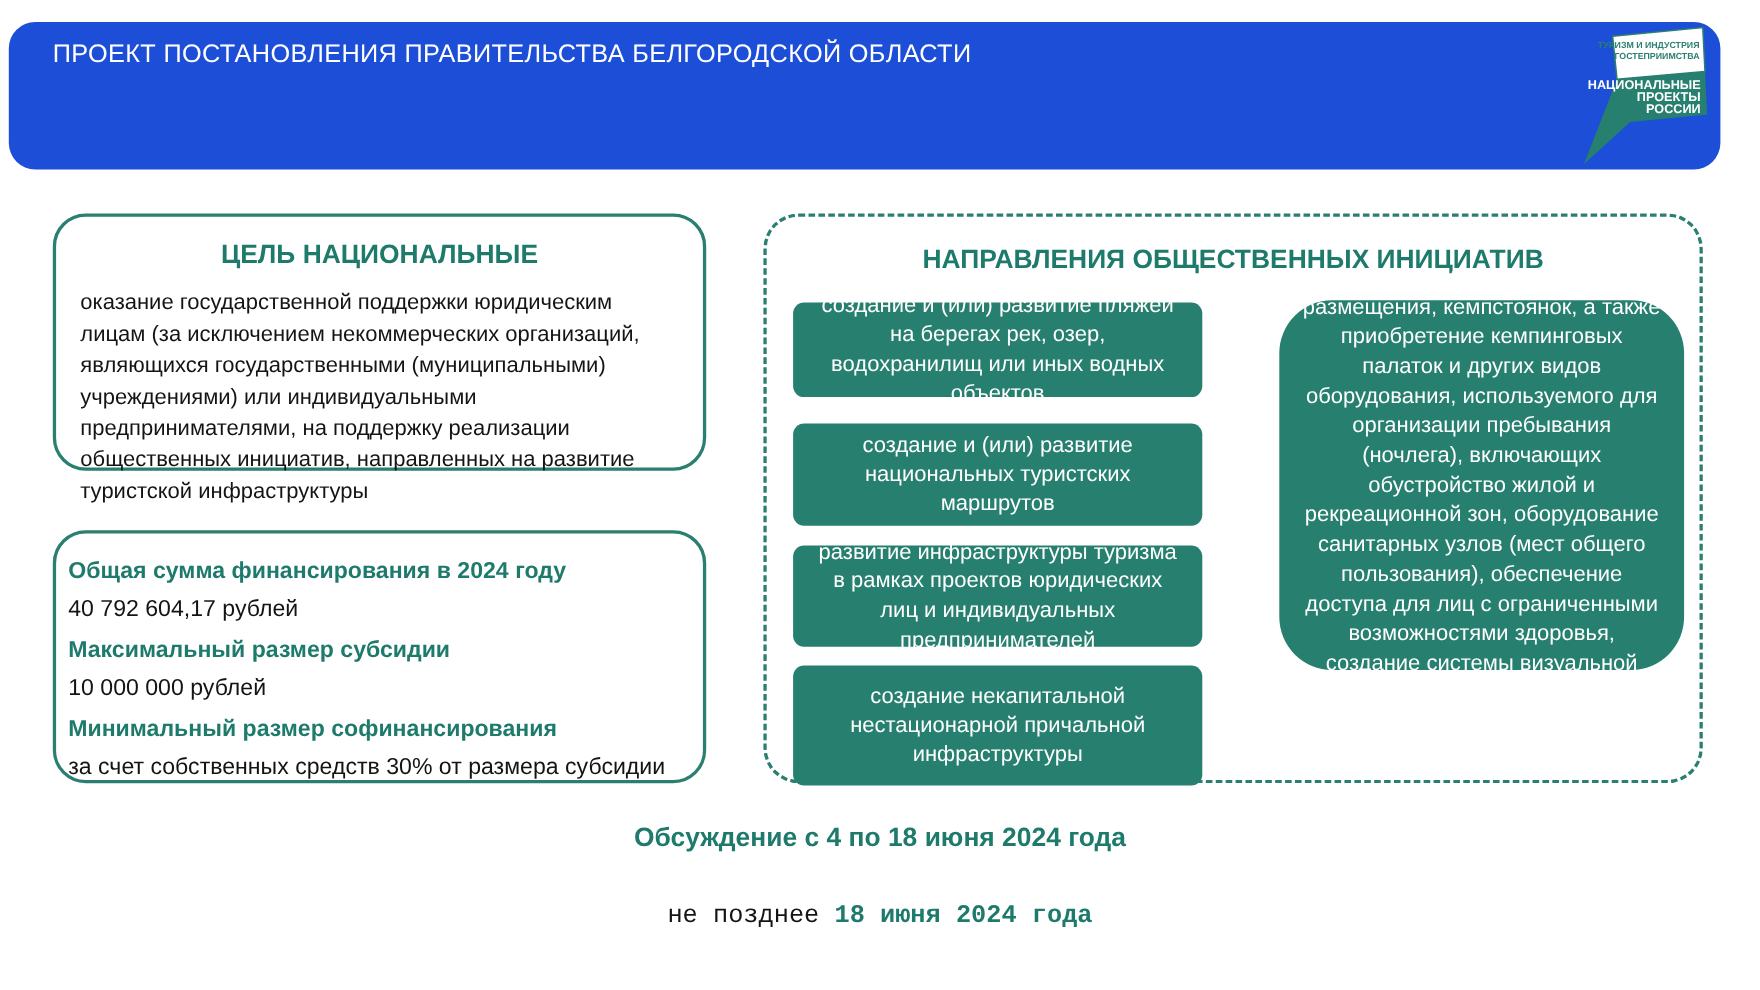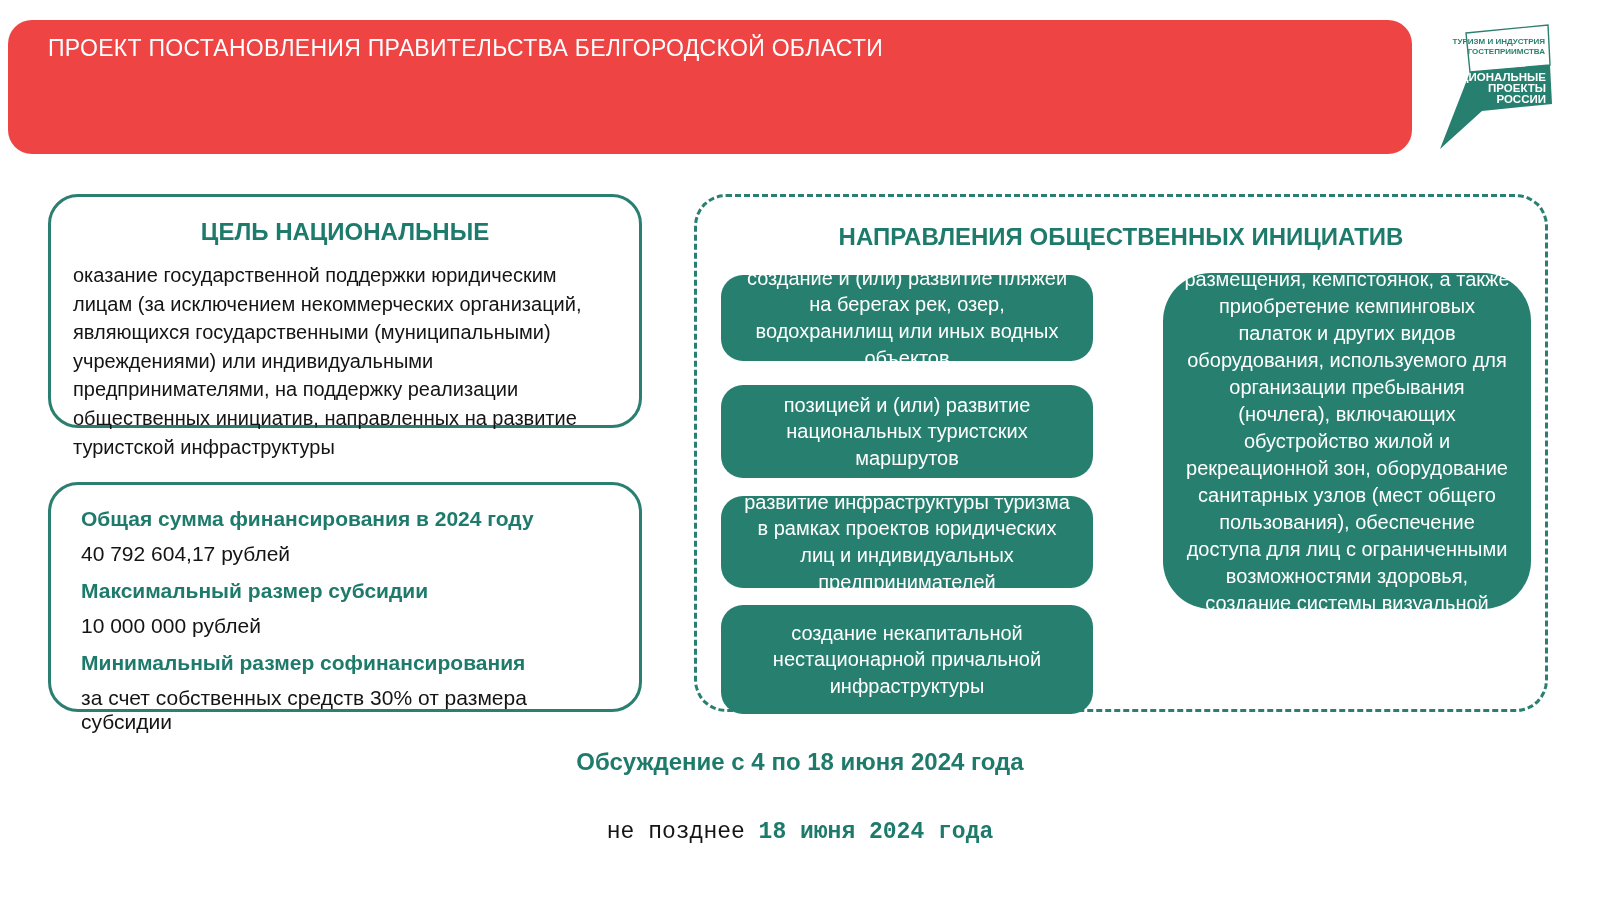--- a/index.html
+++ b/index.html
@@ -2,48 +2,48 @@
 <html><head>
 <meta charset="utf-8">
 <style>
   html,body{margin:0;padding:0;background:#ffffff;}
   .poster{
     position:relative;width:1600px;height:900px;overflow:hidden;background:#ffffff;
     font-family:"Liberation Sans","DejaVu Sans",sans-serif;color:#141414;
   }
   
   .banner{
-    position:absolute;left:8px;top:20px;width:1404px;height:134px;
-    background:#ef4444;border-radius:24px;box-sizing:border-box;
+    position:absolute;left:8px;top:20px;width:1556px;height:134px;
+    background:#1d4ed8;border-radius:24px;box-sizing:border-box;
     padding:15px 60px 0 40px;color:#ffffff;
   }
   .banner-line1{font-size:23px;font-weight:400;letter-spacing:.3px;margin-bottom:7px;}
   .banner-line2{font-size:26px;font-weight:700;line-height:1.3;max-width:1330px;}
   
   .logo{position:absolute;left:1432px;top:22px;width:124px;height:132px;}
   
   .outline-box{
     position:absolute;left:48px;width:594px;border:3px solid #2A7F70;
     border-radius:30px;box-sizing:border-box;background:#ffffff;
   }
   .goal-box{top:194px;height:234px;}
   .goal-title{text-align:center;color:#1E7B6C;font-weight:700;font-size:24px;margin:21px 0 15px;}
   .goal-body{padding:0 22px;font-size:20px;line-height:1.43;}
-  .funding-box{top:482px;height:230px;padding:18px 30px;}
+  .funding-box{top:482px;height:230px;padding:18px 11px;}
   .fund-label{color:#1E7B6C;font-weight:700;font-size:21px;margin-top:13px;}
   .fund-label:first-child{margin-top:4px;}
   .fund-value{font-size:21px;margin-top:11px;}
   
   .directions{
     position:absolute;left:694px;top:194px;width:854px;height:518px;
     border:3px dashed #2A7F70;border-radius:32px;box-sizing:border-box;
   }
   .dir-title{text-align:center;color:#1E7B6C;font-weight:700;font-size:24px;margin-top:26px;}
   .dir-item{
-    position:absolute;left:24px;width:372px;background:#27806F;border-radius:22px;
+    position:absolute;left:24px;width:372px;background:#27806F;border-radius:10px;
     color:#ffffff;display:flex;align-items:center;justify-content:center;text-align:center;
     font-size:20px;line-height:1.33;padding:8px 18px;box-sizing:border-box;
   }
   .dir-item-1{top:78px;height:86px;}
   .dir-item-2{top:188px;height:93px;}
   .dir-item-3{top:299px;height:92px;}
   .dir-item-4{top:408px;height:109px;}
   .dir-large{
     position:absolute;left:466px;top:76px;width:368px;height:336px;
     background:#27806F;border-radius:48px;color:#ffffff;
@@ -86,21 +86,21 @@
     <div class="fund-value">40 792 604,17 рублей</div>
     <div class="fund-label">Максимальный размер субсидии</div>
     <div class="fund-value">10 000 000 рублей</div>
     <div class="fund-label">Минимальный размер софинансирования</div>
     <div class="fund-value">за счет собственных средств 30% от размера субсидии</div>
   </div>
 
   <div class="directions">
     <div class="dir-title">НАПРАВЛЕНИЯ ОБЩЕСТВЕННЫХ ИНИЦИАТИВ</div>
     <div class="dir-item dir-item-1">создание и (или) развитие пляжей на берегах рек, озер, водохранилищ или иных водных объектов</div>
-    <div class="dir-item dir-item-2">позицией и (или) развитие национальных туристских маршрутов</div>
+    <div class="dir-item dir-item-2">создание и (или) развитие национальных туристских маршрутов</div>
     <div class="dir-item dir-item-3">развитие инфраструктуры туризма в рамках проектов юридических лиц и индивидуальных предпринимателей</div>
     <div class="dir-item dir-item-4">создание некапитальной нестационарной причальной инфраструктуры</div>
     <div class="dir-large">создание объектов кемпинг-размещения, кемпстоянок, а также приобретение кемпинговых палаток и других видов оборудования, используемого для организации пребывания (ночлега), включающих обустройство жилой и рекреационной зон, оборудование санитарных узлов (мест общего пользования), обеспечение доступа для лиц с ограниченными возможностями здоровья, создание системы визуальной информации и навигации</div>
   </div>
 
   <div class="footer-line footer-1">Обсуждение с 4 по 18 июня 2024 года</div>
   <div class="footer-line footer-3">
     <span>не позднее </span><span class="accent">18 июня 2024 года</span>
   </div>
 

